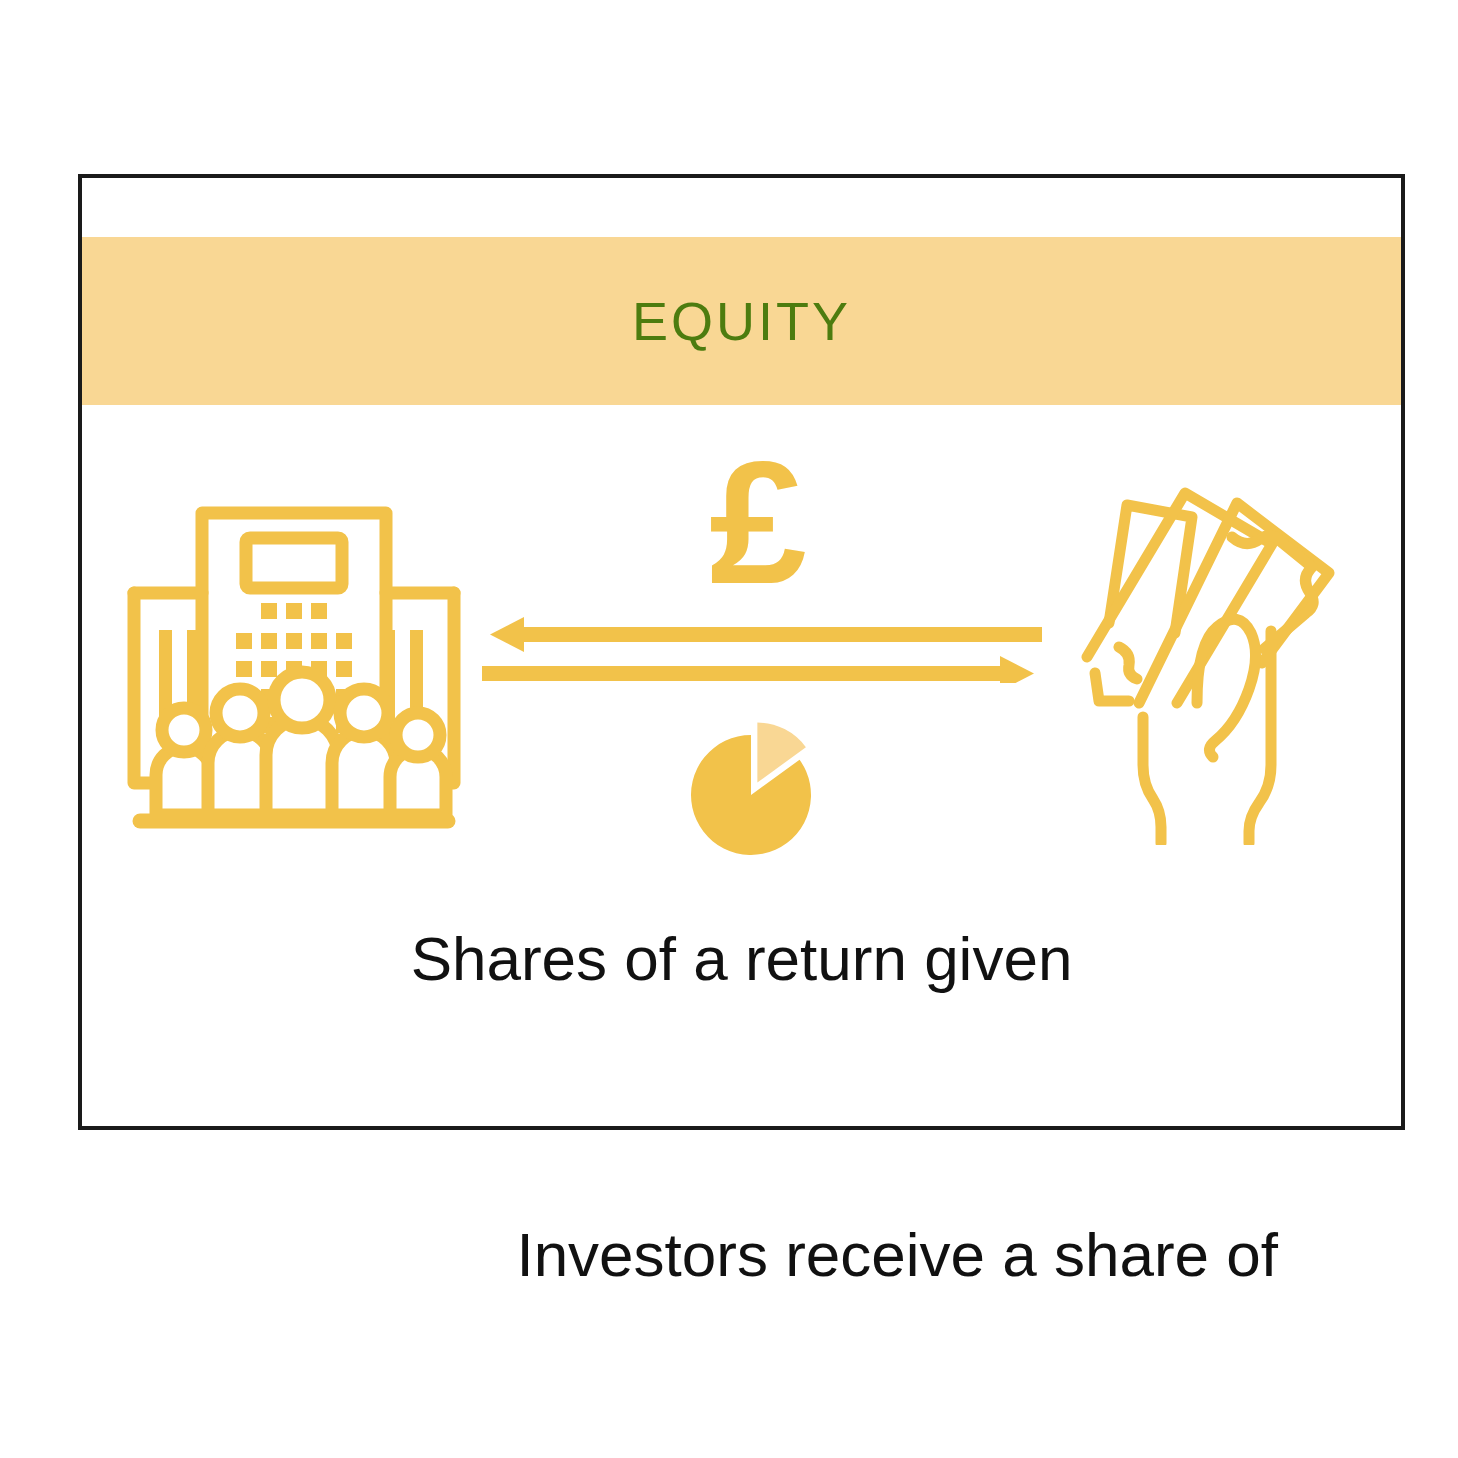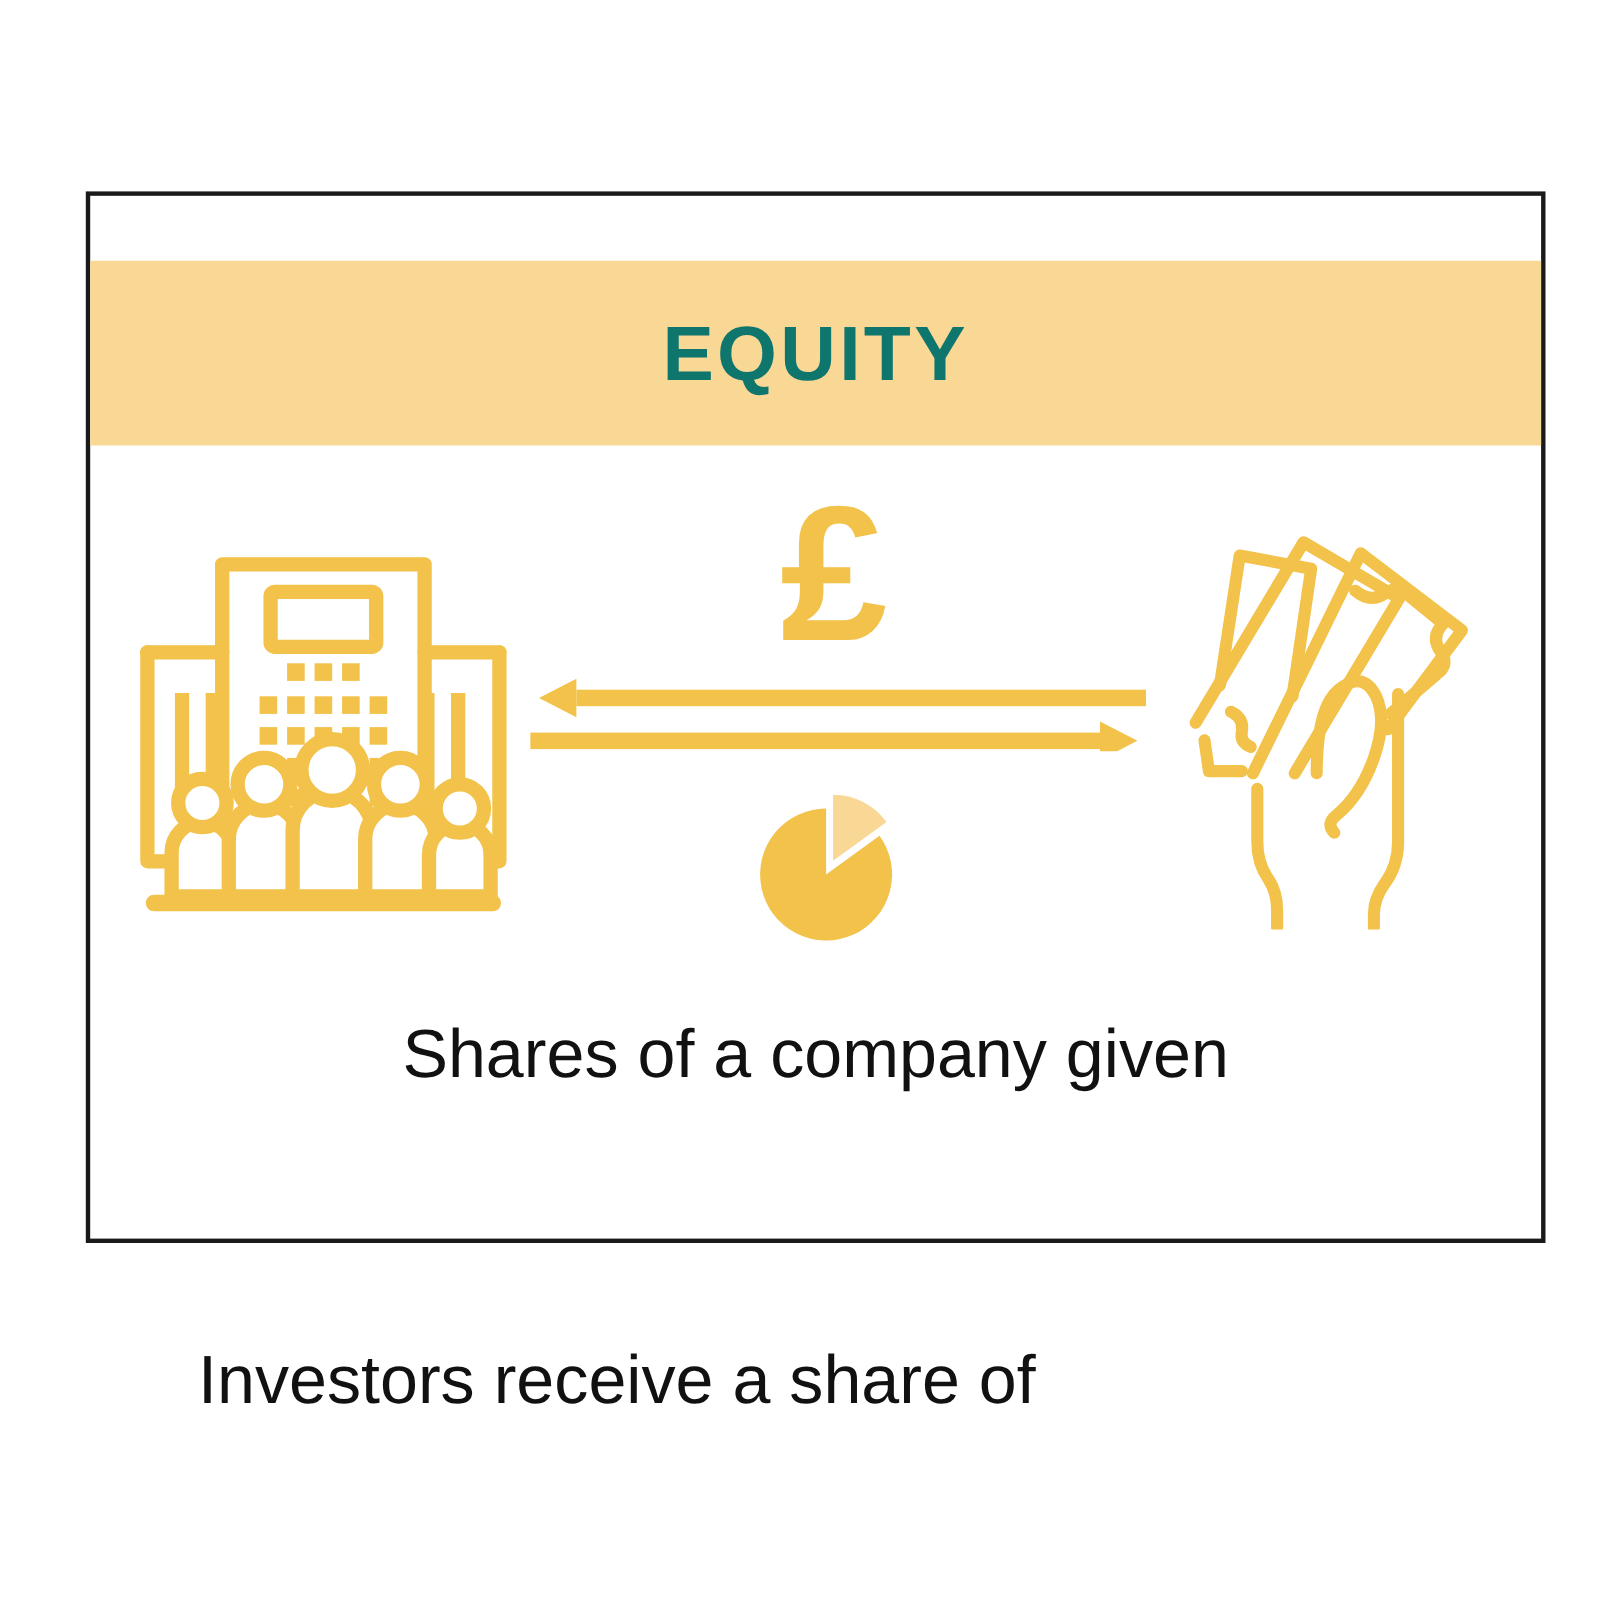--- a/index.html
+++ b/index.html
@@ -34,24 +34,24 @@
     top: 59px;
     width: 100%;
     height: 168px;
     background: #f9d794;
     display: flex;
     align-items: center;
     justify-content: center;
   }
   #banner-title {
     font-family: "Liberation Sans", sans-serif;
-    font-size: 70px;
-    font-weight: 700;
+    font-size: 54px;
+    font-weight: 400;
     letter-spacing: 3px;
-    color: #0f766e;
+    color: #4d7c0f;
     line-height: 1;
     white-space: nowrap;
   }
 
   
   #illustration {
     position: absolute;
     left: 0;
     top: 227px;
     width: 100%;
@@ -123,21 +123,21 @@
     color: #111111;
     line-height: 1.15;
   }
 
   
   #description {
     position: absolute;
     left: 180px;
     top: 1215px;
     width: 1098px;
-    text-align: left;
+    text-align: right;
     font-family: "Liberation Sans", sans-serif;
     font-size: 62px;
     font-weight: 400;
     color: #111111;
     line-height: 1.28;
   }
   #description .line { display: block; white-space: nowrap; }
 </style>
 </head>
 <body>
@@ -269,19 +269,19 @@
           <path d="M86 252 L86 300 q0 20 10 34 q8 12 8 28 L104 378"></path>
           <path d="M214 166 L214 300 q0 22 -12 38 q-10 14 -10 28 L192 378"></path>
 
           <path d="M140 238 q0 -60 20 -76 q22 -18 34 6 q10 22 -2 56 q-12 34 -34 52 q-10 8 -2 16"></path>
         </g>
       </svg>
     </div>
 
   </div>
 
-  <div id="inner-caption">Shares of a company given</div>
+  <div id="inner-caption">Shares of a return given</div>
 
 </div>
 
 <div id="description">
   <span class="line">Investors receive a share of</span>
 </div>
 
 </body></html>

